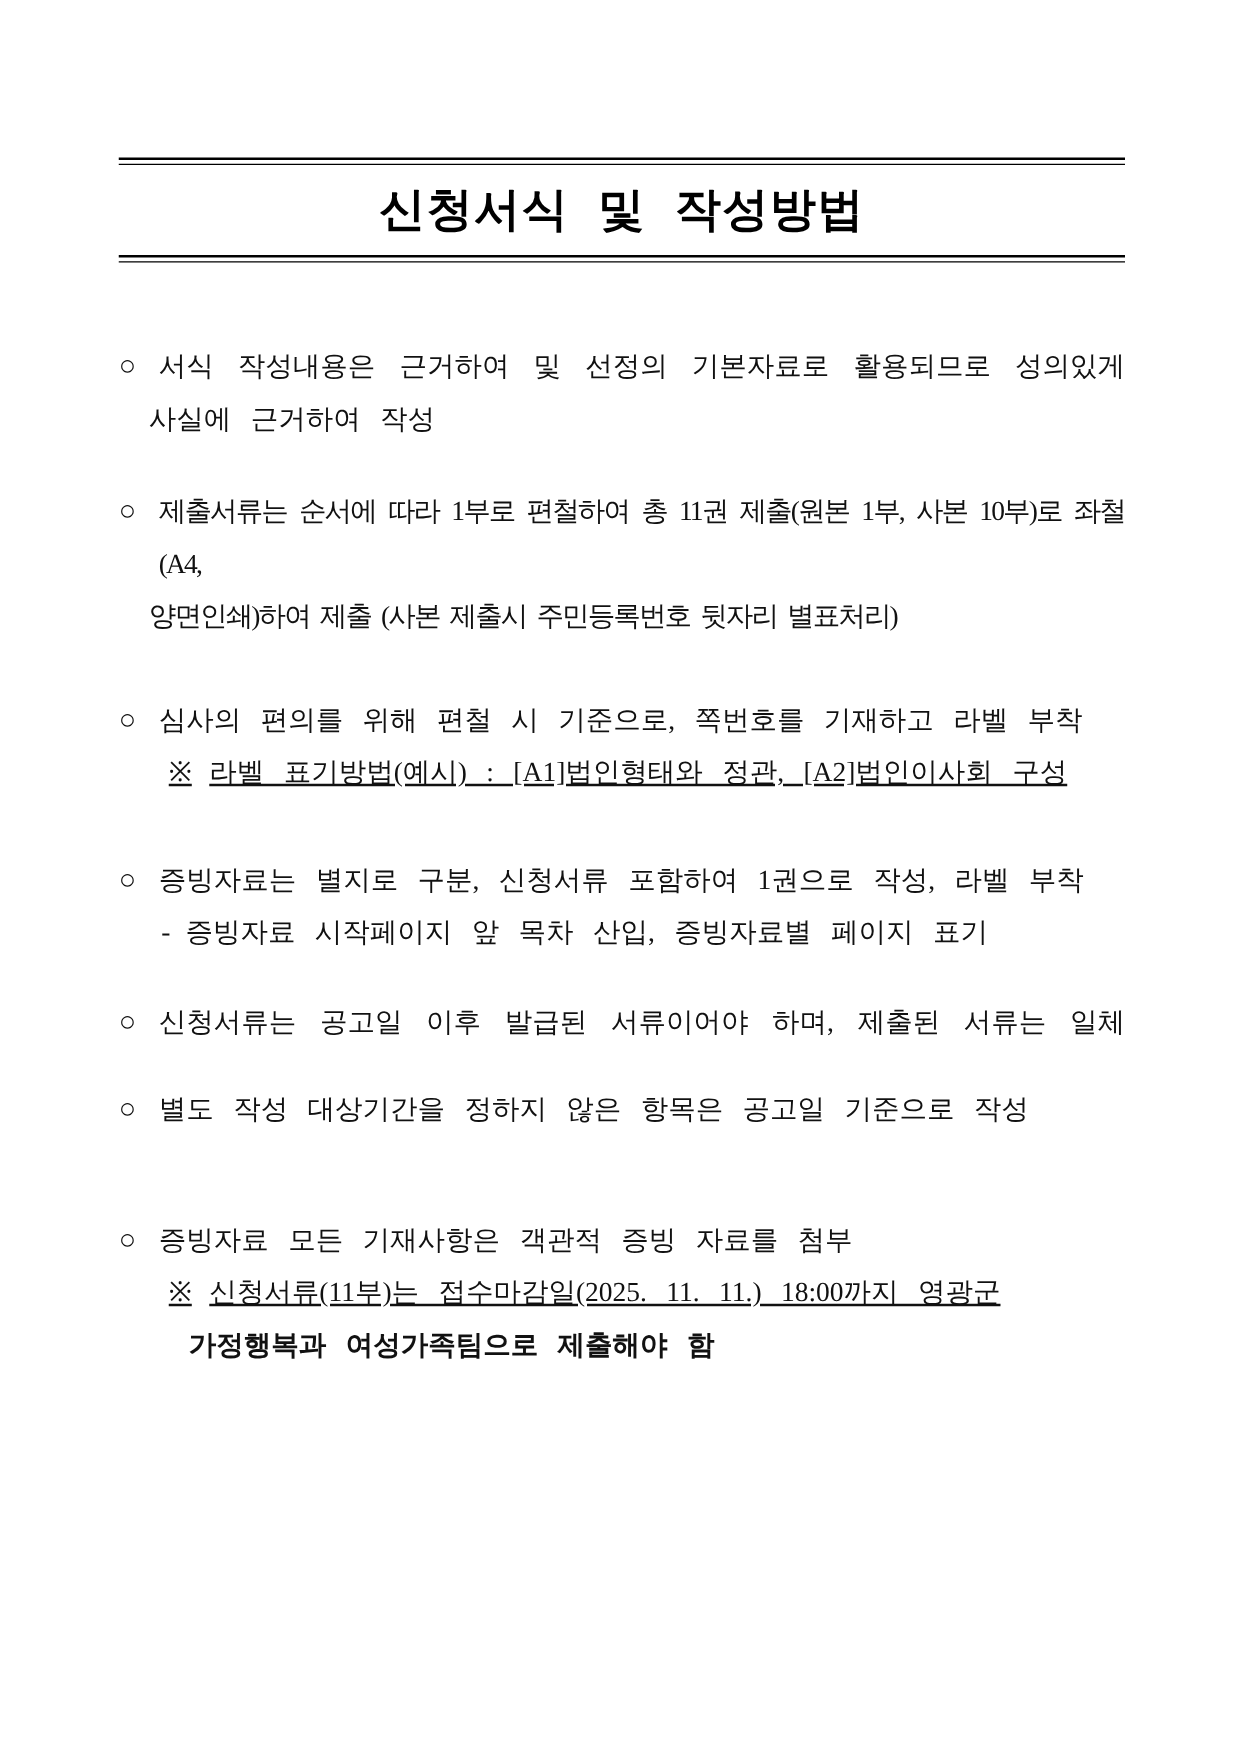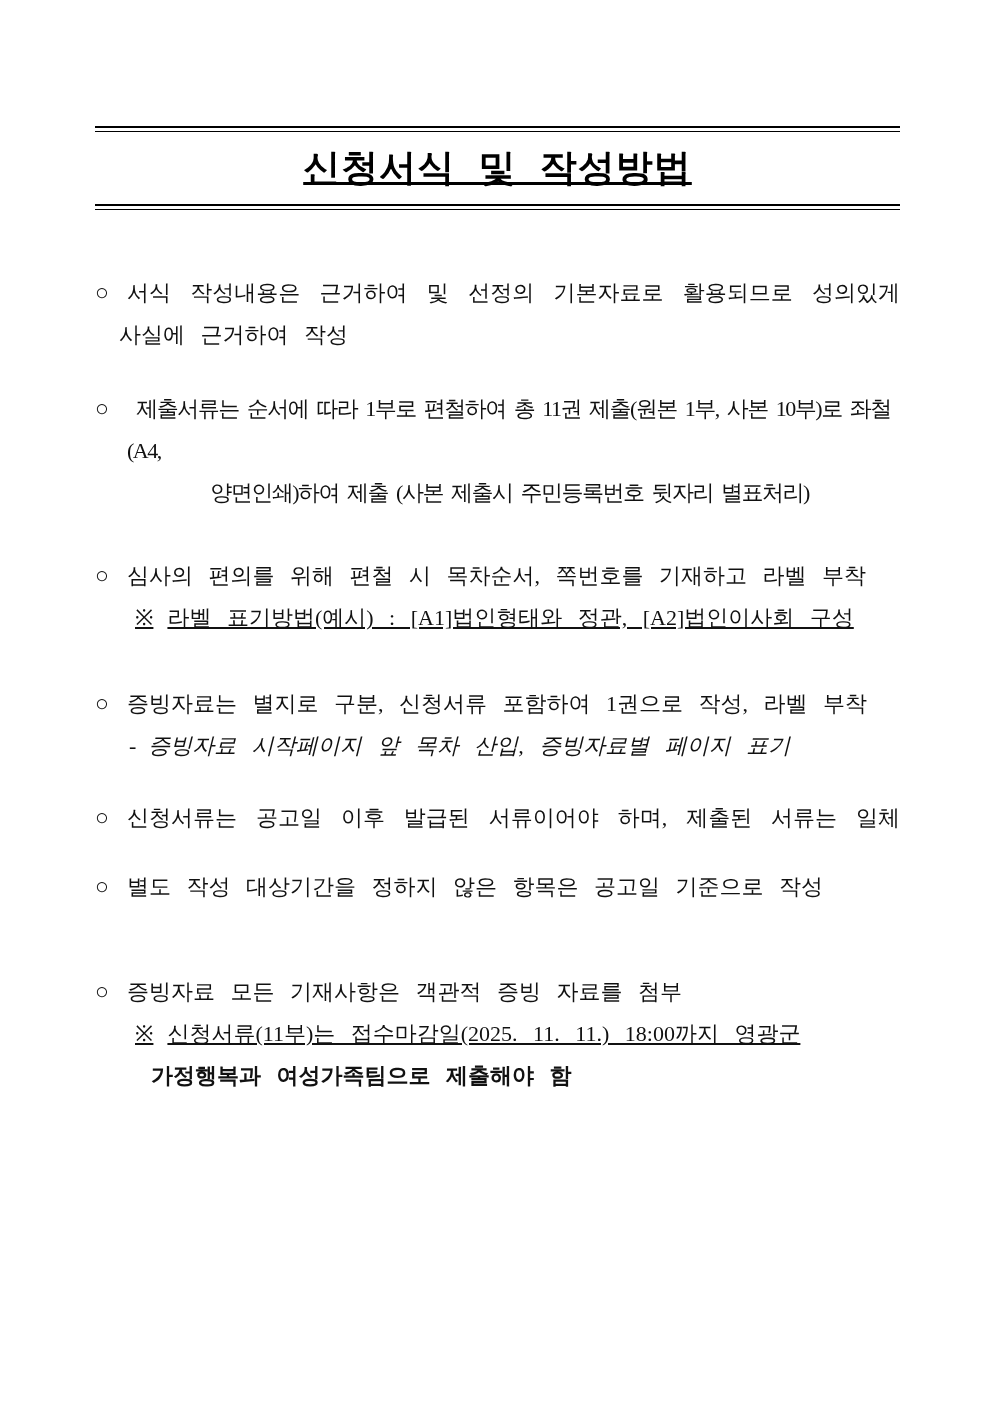--- a/index.html
+++ b/index.html
@@ -32,21 +32,20 @@
   .doc-title {
     margin: 13px 0;
     text-align: center;
     font-family: "Liberation Sans", "DejaVu Sans", sans-serif;
     font-weight: bold;
     font-size: 37px;
     line-height: 46px;
     letter-spacing: 1px;
     word-spacing: 12px;
     color: #000;
-    text-decoration: underline;
   }
   .content {
     margin-top: 62px;
     font-family: "Liberation Serif", "DejaVu Serif", serif;
     font-size: 22px;
     color: #111;
   }
   .section { margin-top: 0; }
   .section-2 { margin-top: 32px; }
   .section-3 { margin-top: 41px; }
@@ -63,31 +62,30 @@
   .lead > .marker {
     position: absolute;
     left: 0;
     top: 0;
     font-size: 23px;
     word-spacing: normal;
   }
   .cont { padding-left: 24px; }
   .note { padding-left: 40px; text-decoration: underline; }
   .note > .marker { margin-right: 14px; }
-  .dash { padding-left: 34px; font-style: italic; }
+  .dash { padding-left: 34px; }
   .dash > .marker { margin-right: 12px; }
   .note-cont { padding-left: 56px; font-weight: bold; }
   .justify {
     text-align: justify;
     text-align-last: justify;
   }
   .condensed {
     letter-spacing: -1.5px;
     word-spacing: 4px;
-    text-align: center;
   }
 </style>
 </head>
 <body>
 
 <div class="page">
   <div class="title-block">
     <div class="double-rule"></div>
     <h1 class="doc-title">신청서식 및 작성방법</h1>
     <div class="double-rule"></div>
@@ -95,21 +93,21 @@
   <div class="content">
       <div class="section section-1">
         <div class="line lead justify"><span class="marker">○</span><span class="text">서식 작성내용은 근거하여 및 선정의 기본자료로 활용되므로 성의있게</span></div>
         <div class="line cont"><span class="text">사실에 근거하여 작성</span></div>
       </div>
       <div class="section section-2">
         <div class="line lead justify condensed"><span class="marker">○</span><span class="text">제출서류는 순서에 따라 1부로 편철하여 총 11권 제출(원본 1부, 사본 10부)로 좌철 (A4,</span></div>
         <div class="line cont condensed"><span class="text">양면인쇄)하여 제출 (사본 제출시 주민등록번호 뒷자리 별표처리)</span></div>
       </div>
       <div class="section section-3">
-        <div class="line lead"><span class="marker">○</span><span class="text">심사의 편의를 위해 편철 시 목차순서, 쪽번호를 기재하고 라벨 부착</span></div>
+        <div class="line lead"><span class="marker">○</span><span class="text">심사의 편의를 위해 편철 시 기준으로, 쪽번호를 기재하고 라벨 부착</span></div>
         <div class="line note"><span class="marker">※</span><span class="text">라벨 표기방법(예시) : [A1]법인형태와 정관, [A2]법인이사회 구성</span></div>
       </div>
       <div class="section section-4">
         <div class="line lead"><span class="marker">○</span><span class="text">증빙자료는 별지로 구분, 신청서류 포함하여 1권으로 작성, 라벨 부착</span></div>
         <div class="line dash"><span class="marker">-</span><span class="text">증빙자료 시작페이지 앞 목차 산입, 증빙자료별 페이지 표기</span></div>
       </div>
       <div class="section section-5">
         <div class="line lead justify"><span class="marker">○</span><span class="text">신청서류는 공고일 이후 발급된 서류이어야 하며, 제출된 서류는 일체</span></div>
       </div>
       <div class="section section-6">

